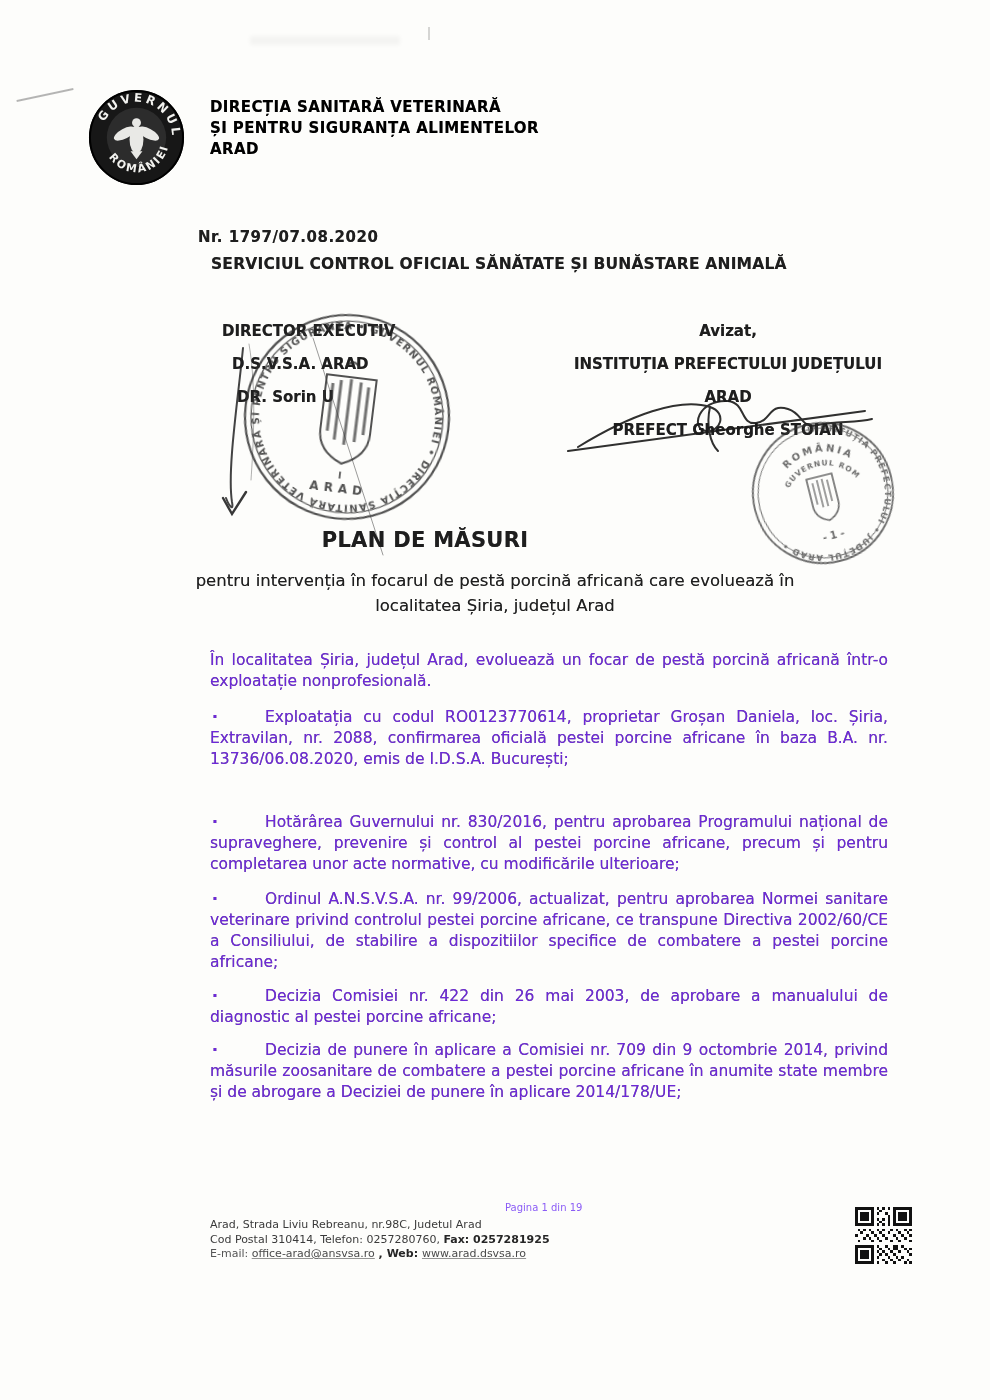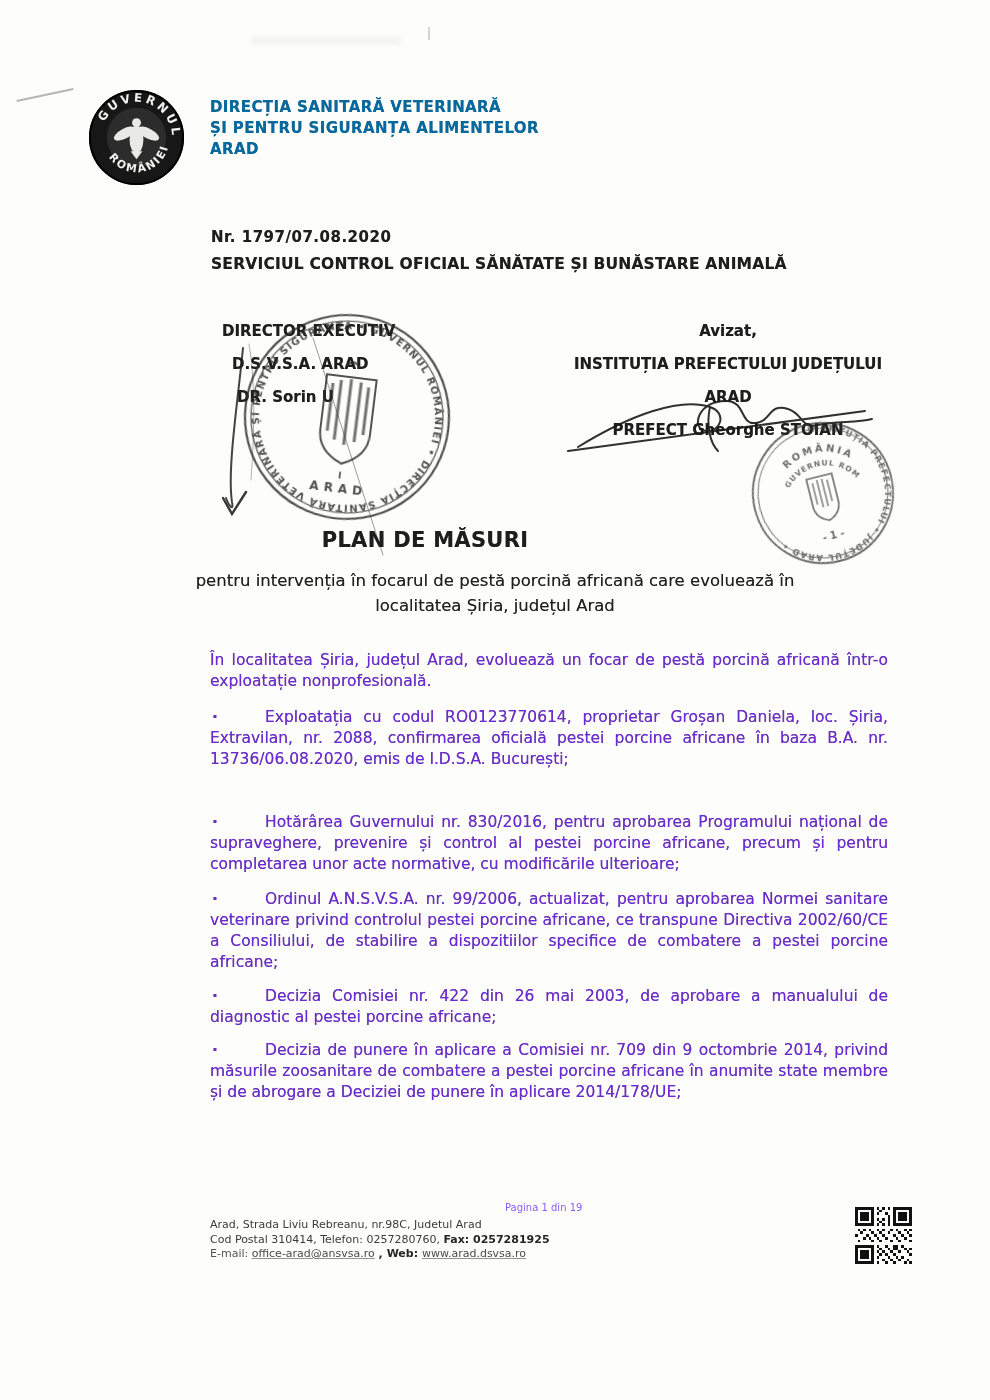--- a/index.html
+++ b/index.html
@@ -6,22 +6,22 @@
   .page{
     position:relative;width:990px;height:1400px;margin:0 auto;
     background:#fdfdfb;overflow:hidden;
     font-family:"DejaVu Sans","Liberation Sans",sans-serif;
     color:#1e1e1e;
   }
   .abs{position:absolute;}
   .ink{text-shadow:0 0 0.5px rgba(20,20,20,.55);}
 
   
-  .agency{left:210px;top:97px;font-size:15px;font-weight:bold;line-height:21px;letter-spacing:.4px;color:#0369a1;}
-  .doc-number{left:211px;top:228px;font-size:15px;font-weight:600;letter-spacing:.5px;}
+  .agency{left:210px;top:97px;font-size:15px;font-weight:bold;line-height:21px;letter-spacing:.4px;color:#000000;}
+  .doc-number{left:198px;top:228px;font-size:15px;font-weight:600;letter-spacing:.5px;}
   .service-line{left:211px;top:255px;font-size:15.5px;font-weight:bold;letter-spacing:.2px;}
 
   
   .sig-left{left:222px;top:315px;font-size:15px;font-weight:600;line-height:33px;}
   .sig-left div:nth-child(2){padding-left:10px;}
   .sig-left div:nth-child(3){padding-left:15px;}
   .sig-right{left:563px;top:315px;width:330px;text-align:center;font-size:15px;font-weight:600;line-height:33px;}
 
   
   .title-main{left:0;top:528px;width:850px;text-align:center;font-size:21px;font-weight:bold;letter-spacing:.3px;}

